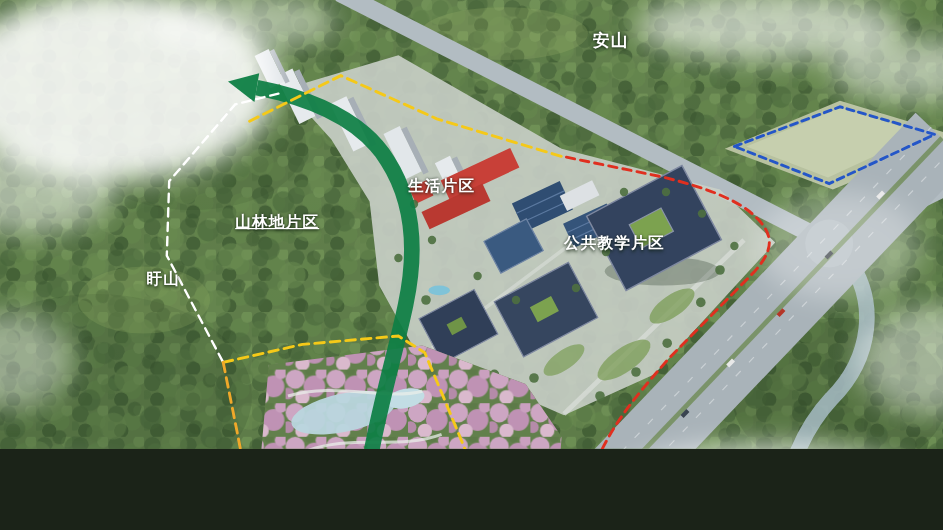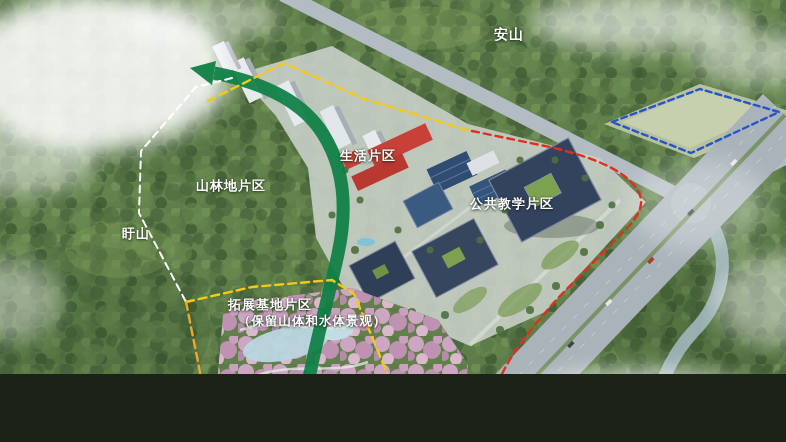--- a/index.html
+++ b/index.html
@@ -5,21 +5,21 @@
   html,body{margin:0;padding:0;background:#1b2318;}
   .stage{position:relative;width:786px;height:374px;overflow:hidden;
          font-family:"DejaVu Sans","Liberation Sans",sans-serif;}
   .stage svg{position:absolute;left:0;top:0;}
   .label{position:absolute;color:#fff;font-weight:700;font-size:13px;
          text-shadow:0 1px 3px rgba(10,30,10,.75),0 0 2px rgba(0,0,0,.5);
          white-space:nowrap;letter-spacing:1px;line-height:1.2;}
   .lab-anshan{left:494px;top:26px;font-size:14px;}
   .lab-xushan{left:96px;top:226px;padding-left:26px;}
   .lab-living{left:340px;top:120px;margin-top:28px;}
-  .lab-forest{left:196px;top:178px;}
+  .lab-forest{left:196px;top:178px;text-decoration:underline;}
   .lab-teaching{left:422px;top:196px;margin-left:48px;}
   .lab-phase2{left:626px;top:110px;font-size:13.5px;}
   .lab-expansion{left:228px;top:297px;}
   .lab-expansion .l2{display:block;font-size:12.5px;margin-left:10px;}
 </style>
 </head>
 <body>
 
 <div class="stage">
 
@@ -225,18 +225,14 @@
     <path d="M472,131 L550,147 C592,157 618,168 632,183 C646,198 643,210 629,226 L558,298 C528,332 512,352 498,382 C487,405 478,424 472,442" stroke="#e02f1f" stroke-width="2.4" stroke-dasharray="7 5"></path>
     <path d="M612,122 L700,89 L779,112 L691,153 Z" stroke="#2456c8" stroke-width="2.4" stroke-dasharray="6 4"></path>
   </g>
 </svg>
 
 <div class="label lab-anshan">安山</div>
 <div class="label lab-xushan">盱山</div>
 <div class="label lab-living">生活片区</div>
 <div class="label lab-forest">山林地片区</div>
 <div class="label lab-teaching">公共教学片区</div>
-<div class="label lab-expansion">
-  <span class="l1">拓展基地片区</span>
-  <span class="l2">（保留山体和水体景观）</span>
+
 </div>
 
-</div>
-
 </body></html>

